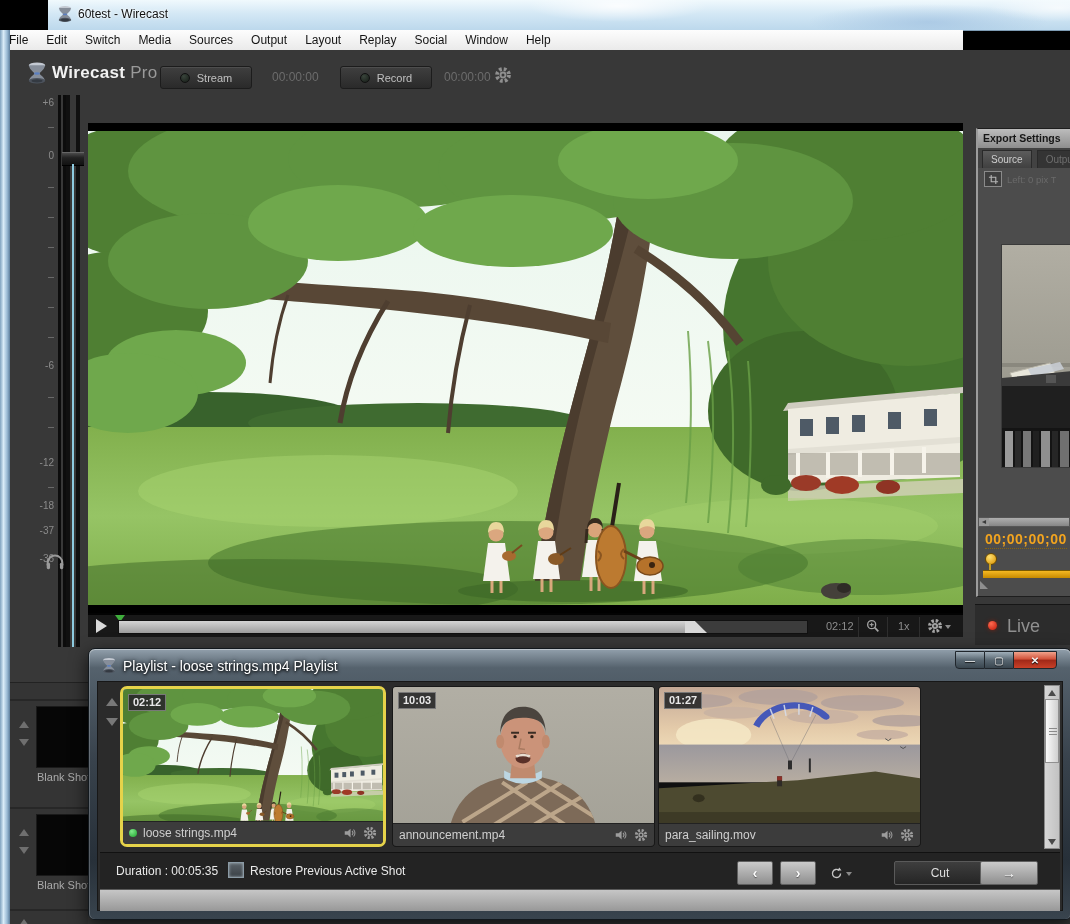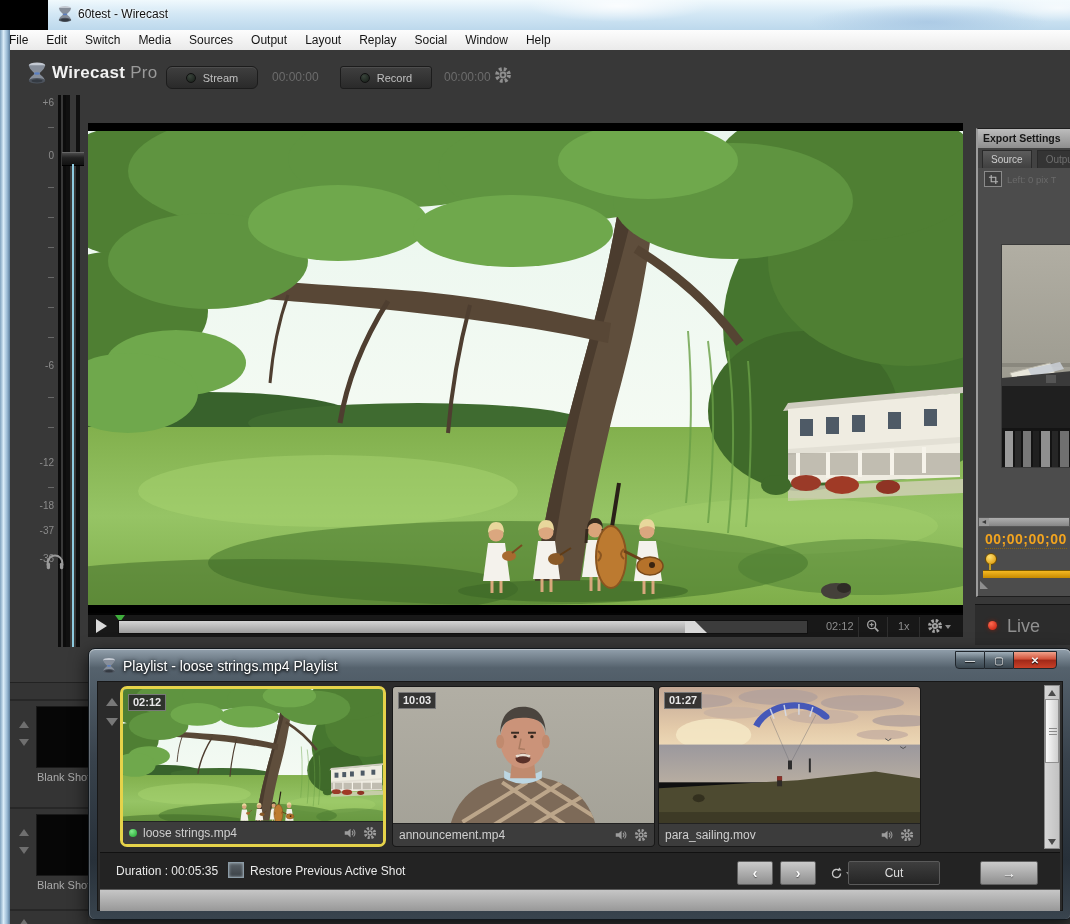--- a/index.html
+++ b/index.html
@@ -13,21 +13,21 @@
       radial-gradient(90px 16px at 570px 6px, rgba(255,255,255,.85), transparent),
       radial-gradient(120px 18px at 880px 22px, rgba(150,185,220,.55), transparent),
       radial-gradient(70px 14px at 1010px 8px, rgba(255,255,255,.7), transparent),
       linear-gradient(180deg,#f0f9fd 0%,#d4e8f5 45%,#bcd8ec 100%);
     border-bottom:1px solid #7e9cb4;margin-left:48px;}
   .titlebar .wtitle{position:absolute;left:30px;top:7px;font-size:12px;color:#101010;
     text-shadow:0 0 3px #fff,0 0 3px #fff;}
   .win-icon{position:absolute;left:8px;top:5px;width:18px;height:18px;}
 
   
-  .menubar{left:0;top:30px;width:1070px;height:20px;display:flex;align-items:center;
+  .menubar{left:0;top:30px;width:963px;height:20px;display:flex;align-items:center;
     background:linear-gradient(180deg,#fdfdfd,#eaeaea);border-bottom:1px solid #b8b8b8;}
   .menu-item{padding:0 9px;font-size:12px;color:#151515;cursor:default;}
 
   
   .left-edge{left:0;top:30px;width:10px;height:894px;
     background:linear-gradient(90deg,#7fa2bf,#d9ecf8 35%,#9cbcd6 70%,#5d7e9c);}
   .app-bg{left:10px;top:50px;width:1060px;height:874px;background:#383838;}
 
   
   .logo-text{left:52px;top:63px;font-size:17px;font-weight:bold;color:#f2f2f2;letter-spacing:.3px;}
@@ -448,21 +448,21 @@
   <div class="abs left-edge"></div>
   <div class="abs app-bg"></div>
 
   <svg class="abs logo-icon">
       <use href="#icon-hourglass"></use>
     </svg>
   <div class="abs logo-text">
     <span>Wirecast</span>
     <span class="pro">Pro</span>
   </div>
-  <div class="abs xmit-btn" style="left:166px;border-radius:6px;">
+  <div class="abs xmit-btn" style="left:160px;">
     <span class="led"></span>
     <span>Stream</span>
   </div>
   <div class="abs xmit-time" style="left:272px;">00:00:00</div>
   <div class="abs xmit-btn" style="left:340px;">
     <span class="led"></span>
     <span>Record</span>
   </div>
   <div class="abs xmit-time" style="left:444px;">00:00:00</div>
   <svg class="abs hdr-gear" style="--hole:#383838;">
@@ -663,21 +663,21 @@
         </div>
         <div class="ft-btn" style="left:680px;width:36px">
           <span class="chev">›</span>
         </div>
         <div class="loop-btn" style="left:724px">
           <svg width="15" height="15">
               <use href="#icon-loop"></use>
             </svg>
           <div class="tp-caret" style="position:static"></div>
         </div>
-        <div class="ft-btn dark" style="left:748px;width:92px">
+        <div class="ft-btn dark" style="left:794px;width:92px">
           <span>Cut</span>
         </div>
         <div class="ft-btn" style="left:880px;width:58px">
           <span class="chev">→</span>
         </div>
       </div>
 
       <div class="pl-status"></div>
     </div>
   </div>

